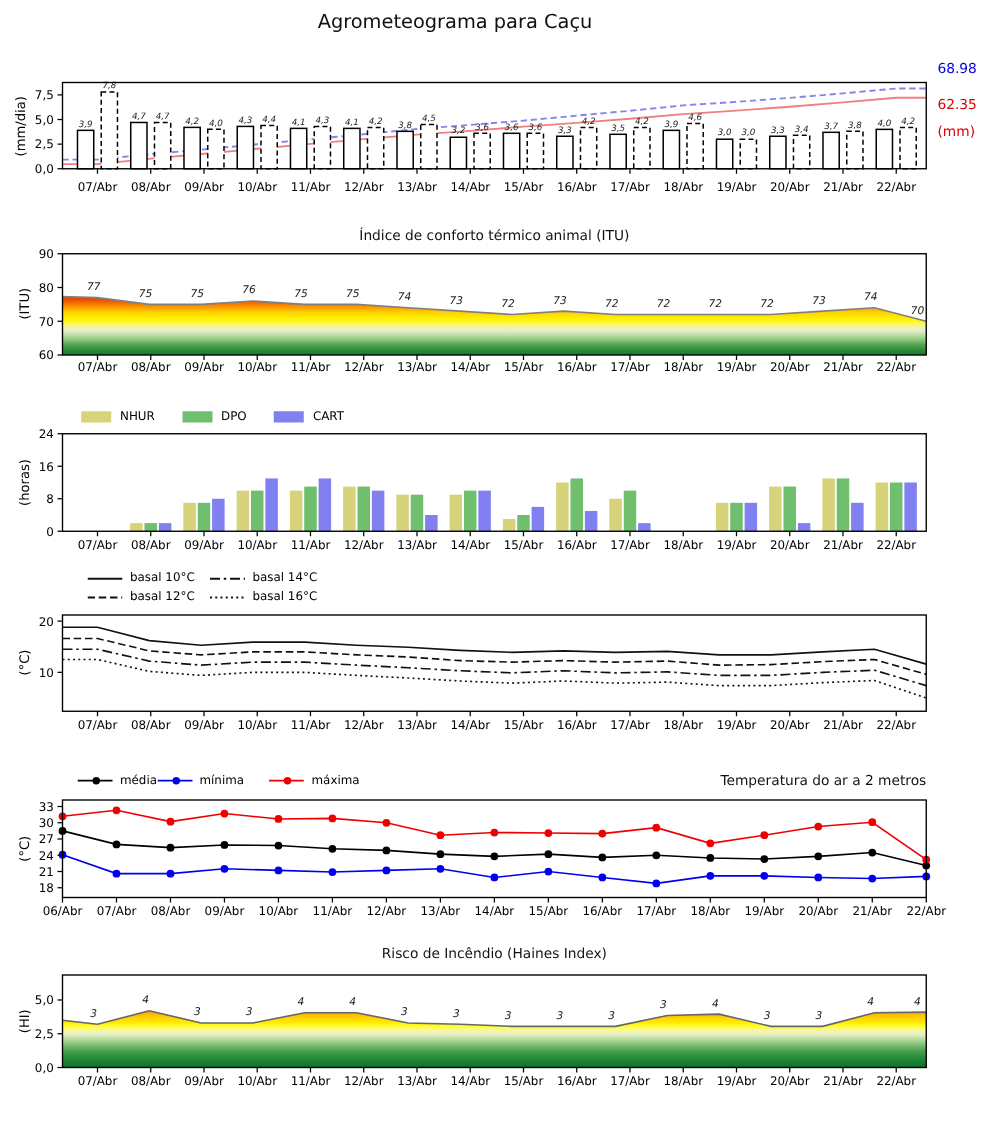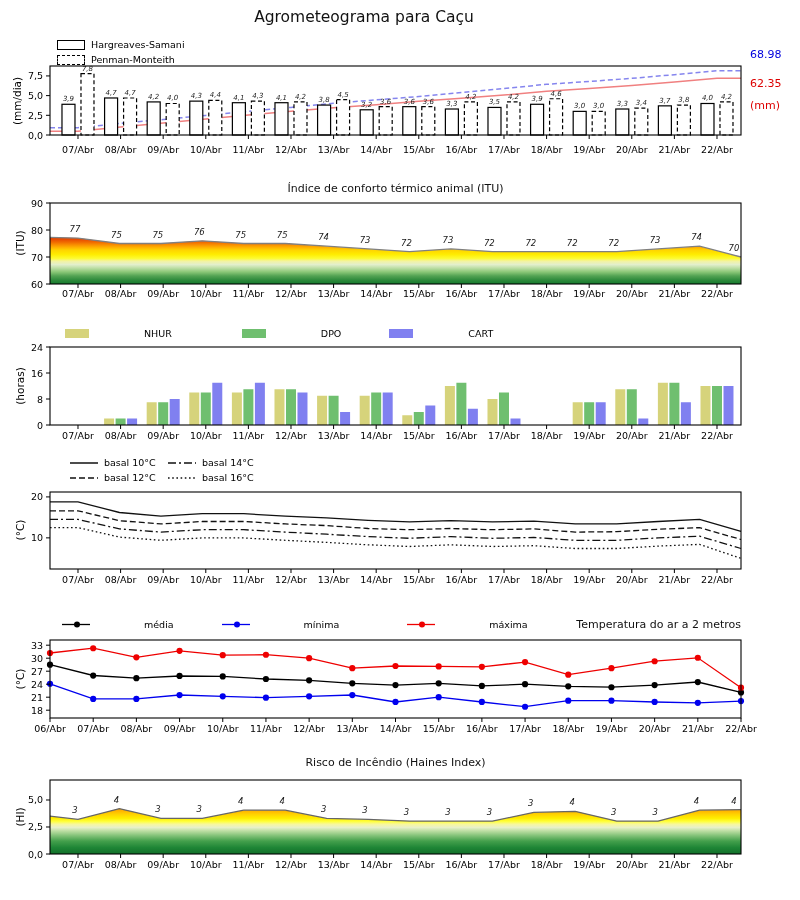--- a/index.html
+++ b/index.html
@@ -11,21 +11,21 @@
   .ptitle{position:absolute;left:50px;width:691px;text-align:center;font-size:11px;color:#111;}
   .ylab{position:absolute;font-size:10.5px;white-space:nowrap;
         transform:translate(-50%,-50%) rotate(-90deg);}
   .legend{position:absolute;font-size:9.5px;}
   .lrow{display:flex;align-items:center;height:15px;white-space:nowrap;}
   .lbox{display:inline-block;width:26px;height:8px;background:#fff;border:1.4px solid #000;margin-right:6px;}
   .lbox.dashed{border-style:dashed;}
   .swatch{display:inline-block;width:24px;height:9px;margin-right:7px;}
   .lsample{display:inline-block;width:28px;margin-right:6px;}
   .ltext{font-size:9.5px;}
-  .hlegend{position:absolute;display:flex;align-items:center;font-size:9.5px;gap:48px;}
+  .hlegend{position:absolute;display:flex;align-items:center;font-size:9.5px;}
   .rlabel{position:absolute;left:750px;font-size:11px;}
   svg text{fill:#000;}
   .tick{font:9.5px "DejaVu Sans",sans-serif;}
   .blab{font:italic 7px "DejaVu Sans",sans-serif;fill:#222;}
   .alab{font:italic 8.5px "DejaVu Sans",sans-serif;fill:#1a1a1a;}
 </style>
 </head>
 <body>
 
 <div id="canvas">
@@ -523,43 +523,33 @@
         <text x="631.78745" y="868" class="tick" text-anchor="middle">20/Abr</text>
         <line x1="674.3876" y1="854" x2="674.3876" y2="858" stroke="#000" stroke-width="1"></line>
         <text x="674.3876" y="868" class="tick" text-anchor="middle">21/Abr</text>
         <line x1="716.98775" y1="854" x2="716.98775" y2="858" stroke="#000" stroke-width="1"></line>
         <text x="716.98775" y="868" class="tick" text-anchor="middle">22/Abr</text>
       </g>
     </svg>
 
   <div class="main-title">Agrometeograma para Caçu</div>
 
-  <div class="legend" style="left:57px;top:37px;">
-    <div class="lrow">
-      <span class="lbox"></span>
-      <span class="ltext">Hargreaves-Samani</span>
-    </div>
-    <div class="lrow">
-      <span class="lbox dashed"></span>
-      <span class="ltext">Penman-Monteith</span>
-    </div>
-  </div>
   <div class="ylab" style="left:17px;top:101px;">(mm/dia)</div>
   <div class="rlabel" style="top: 48px; color: rgb(0, 0, 221);">68.98</div>
   <div class="rlabel" style="top: 77px; color: rgb(221, 0, 0);">62.35</div>
   <div class="rlabel" style="top: 99px; color: rgb(221, 0, 0);">(mm)</div>
 
   <div class="ptitle" style="top:182px;">Índice de conforto térmico animal (ITU)</div>
   <div class="ylab" style="left:20px;top:243px;">(ITU)</div>
 
   <div class="hlegend" style="left:65px;top:328px;">
     <span class="swatch" style="background-color: rgb(214, 211, 123);"></span>
     <span class="ltext" style="margin-right:22px;">NHUR</span>
     <span class="swatch" style="background-color: rgb(111, 191, 111);"></span>
-    <span class="ltext" style="">DPO</span>
+    <span class="ltext" style="margin-right:22px;">DPO</span>
     <span class="swatch" style="background-color: rgb(128, 128, 240);"></span>
     <span class="ltext">CART</span>
   </div>
   <div class="ylab" style="left:20px;top:386px;">(horas)</div>
 
   <div class="legend" style="left:70px;top:455px;">
     <div class="lrow">
       <svg class="lsample" width="28" height="6">
           <line x1="0" y1="3" x2="28" y2="3" stroke="#111" stroke-width="1.5"></line>
         </svg>

